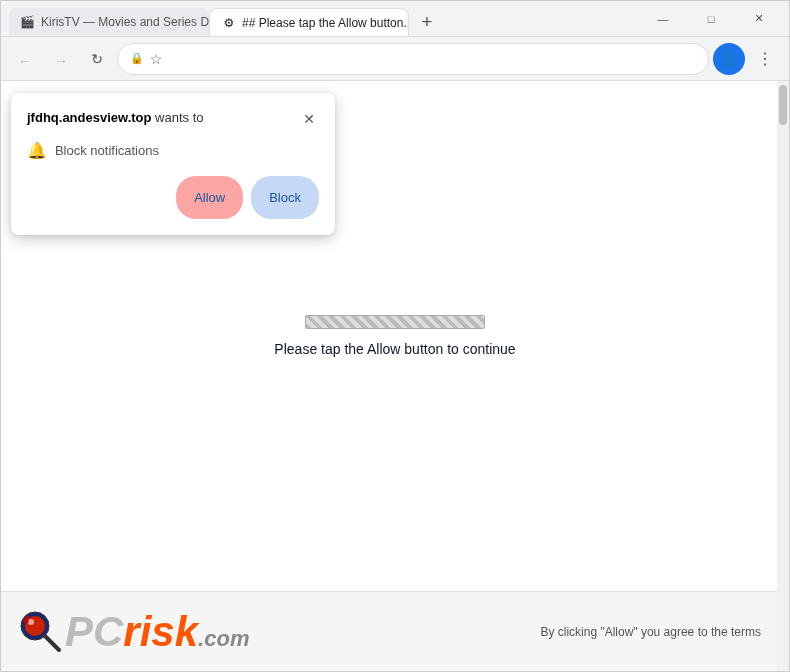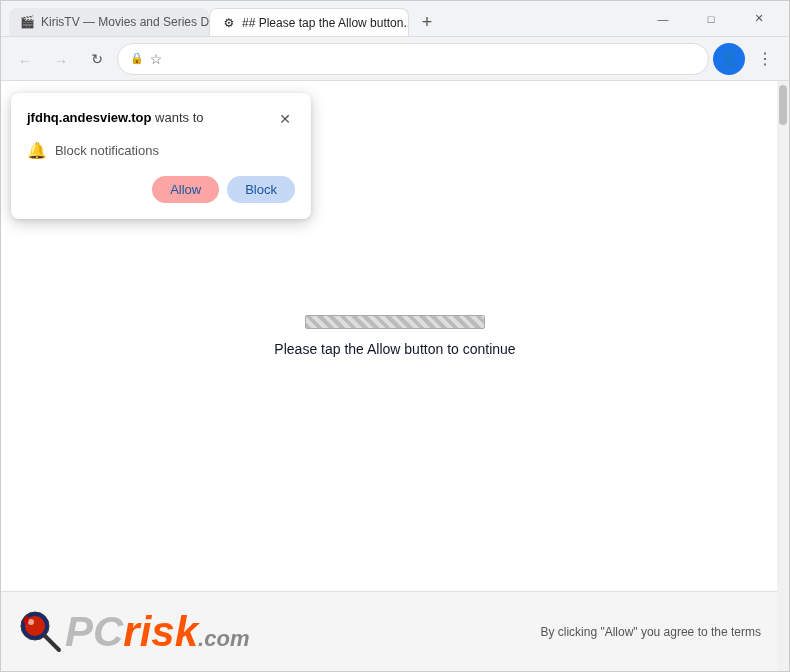--- a/index.html
+++ b/index.html
@@ -193,21 +193,21 @@
       background: #fff;
       position: relative;
       overflow: hidden;
     }
 
     
     .permission-popup {
       position: absolute;
       top: 12px;
       left: 10px;
-      width: 300px;
+      width: 324px;
       background: #fff;
       border-radius: 8px;
       box-shadow: 0 4px 16px rgba(0,0,0,0.2), 0 1px 4px rgba(0,0,0,0.1);
       padding: 16px;
       z-index: 10;
     }
 
     .popup-header {
       display: flex;
       align-items: flex-start;
@@ -264,21 +264,21 @@
       border: none;
       border-radius: 20px;
       background: #fca5a5;
       color: #1a56a0;
       font-size: 13px;
       font-weight: 500;
       cursor: pointer;
     }
 
     .btn-block {
-      padding: 6px 18px;
+      padding: 14px 18px;
       border: none;
       border-radius: 20px;
       background: #c5d8f5;
       color: #1a56a0;
       font-size: 13px;
       font-weight: 500;
       cursor: pointer;
     }
 
     

